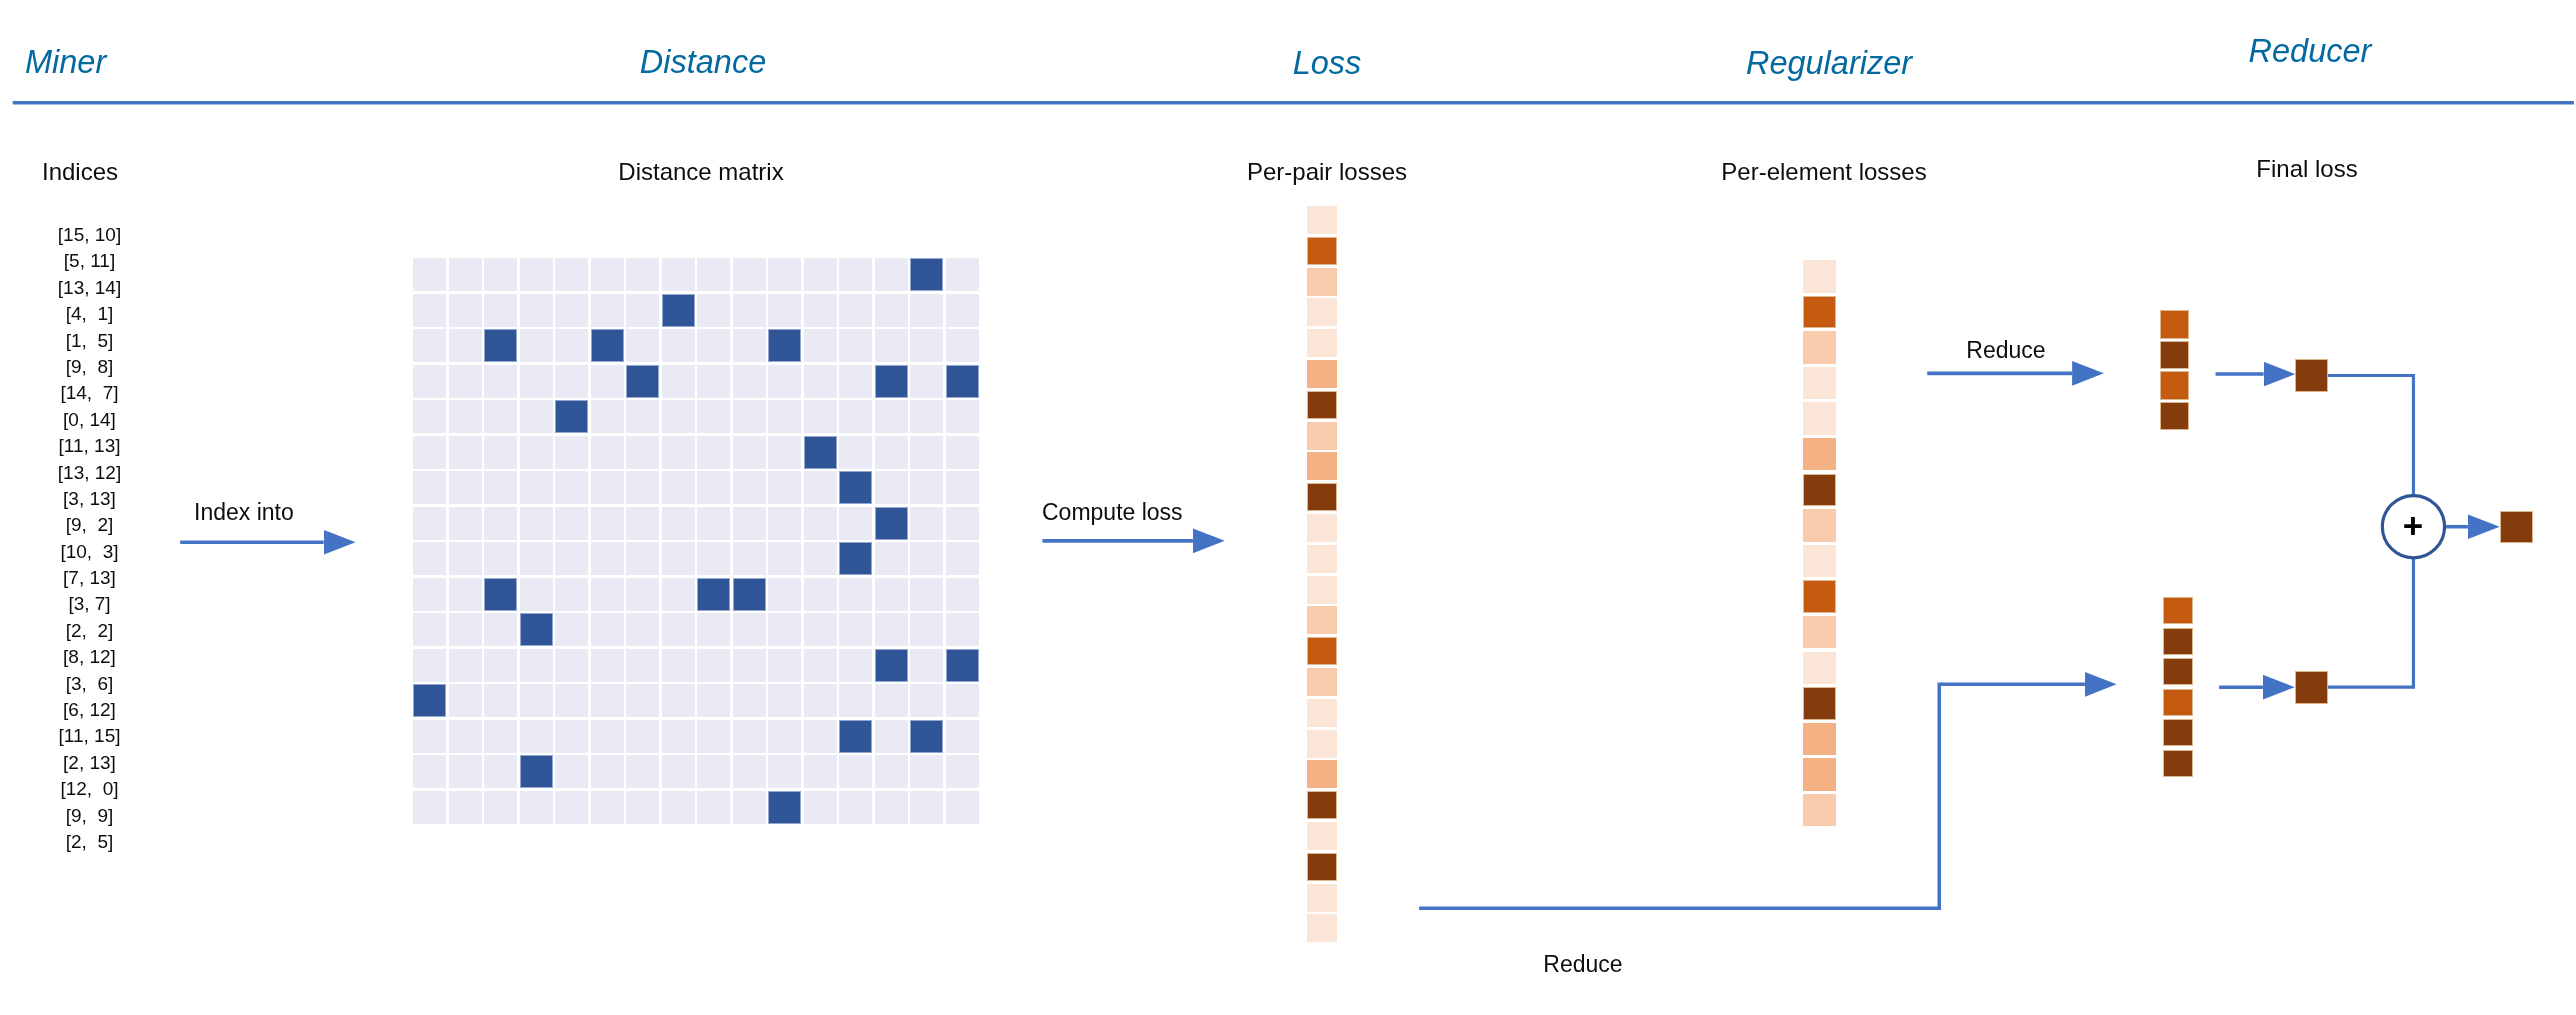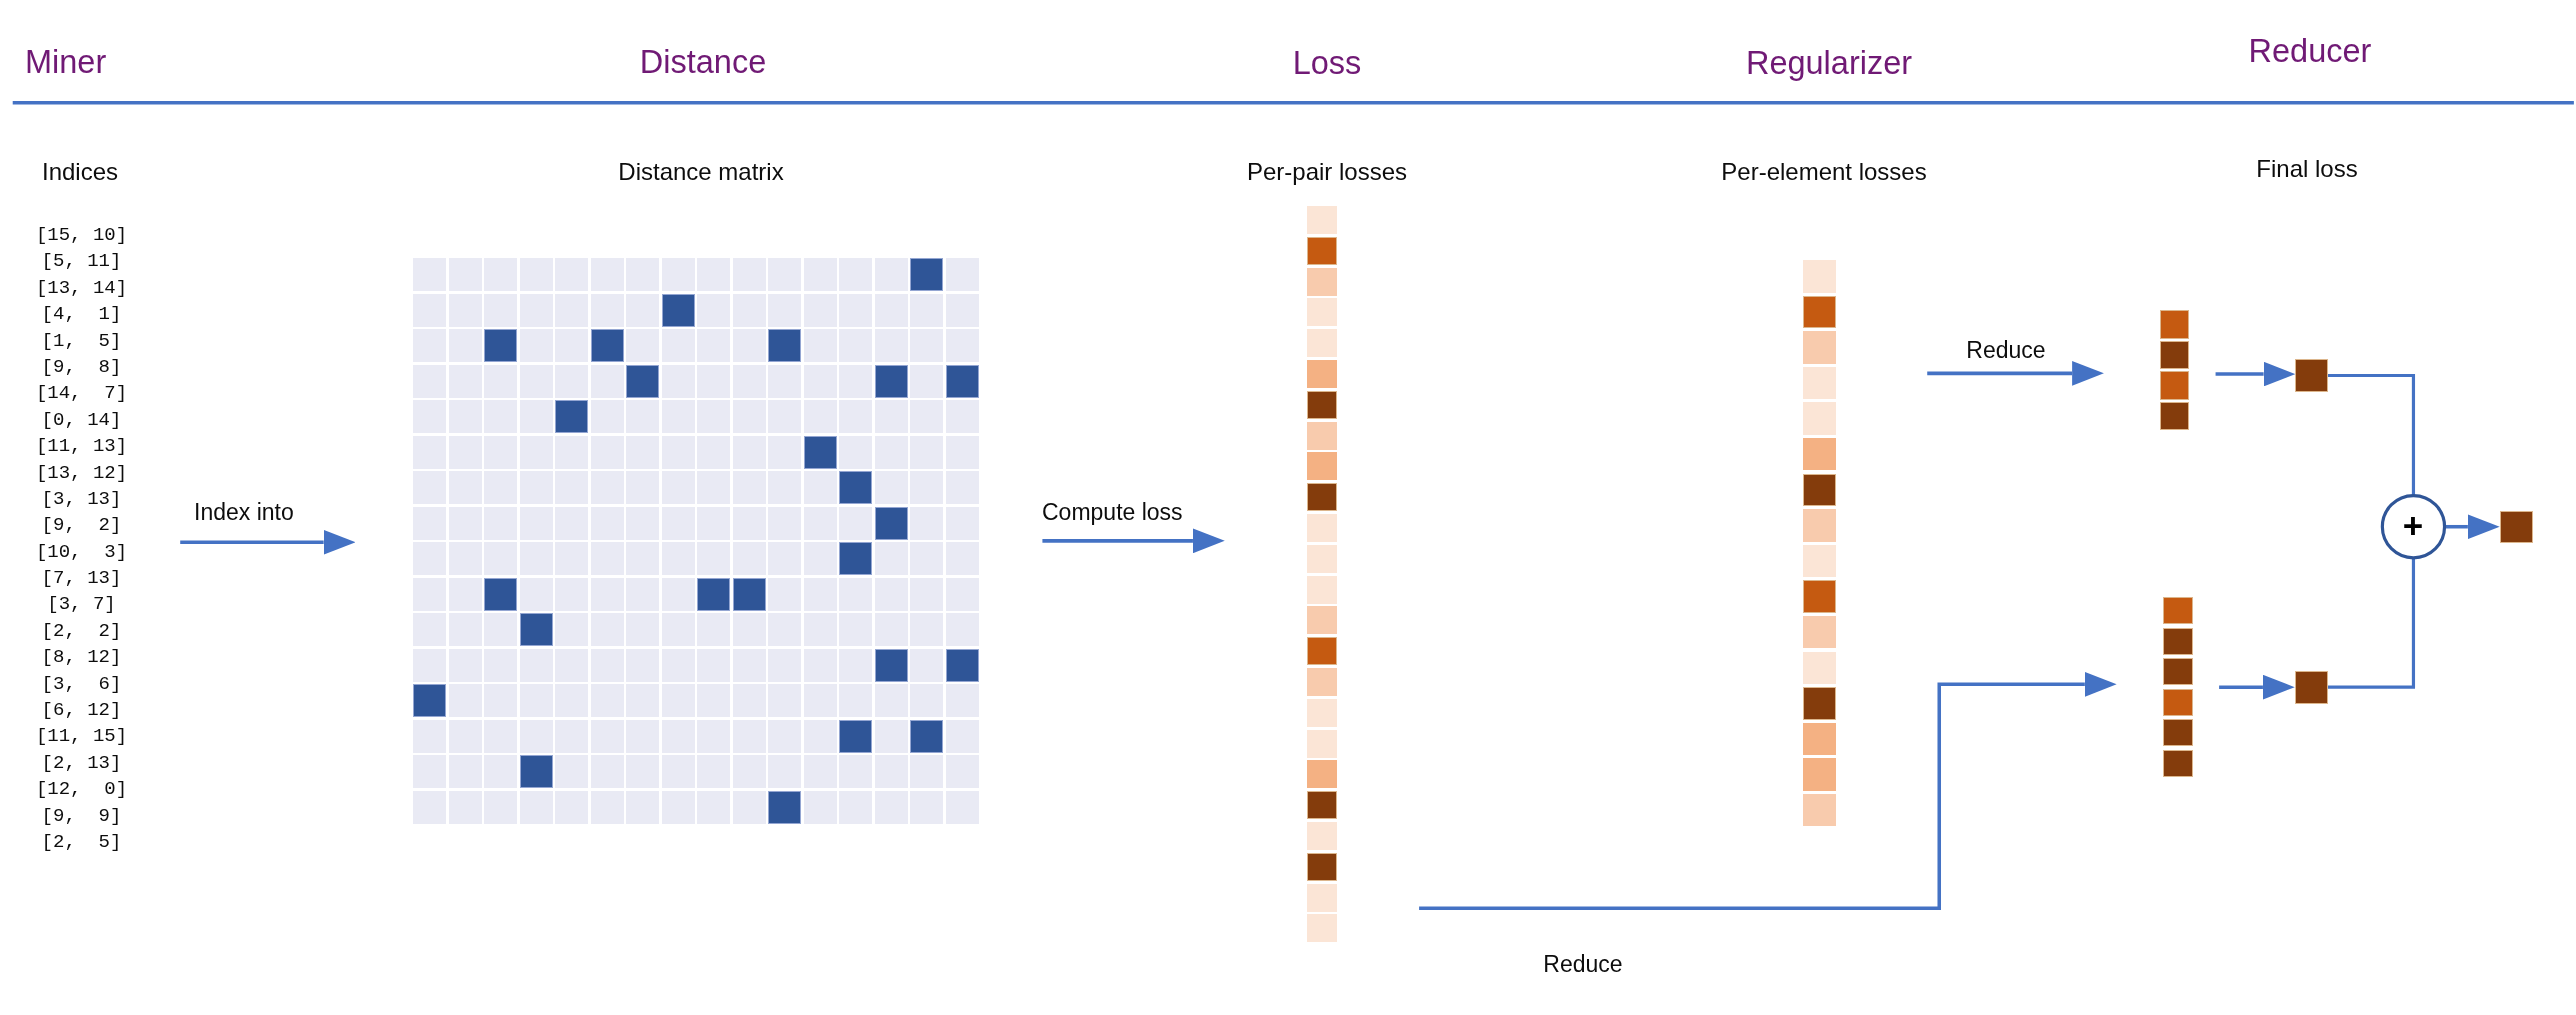--- a/index.html
+++ b/index.html
@@ -2,24 +2,24 @@
 <html style="font-size:11.3px"><head>
 <meta charset="utf-8">
 <style>
   html,body{margin:0;padding:0;background:#fff;}
   #canvas{
     position:relative;width:2576px;height:1016px;background:#ffffff;
     font-family:"Liberation Sans", sans-serif;color:#111;overflow:hidden;
   }
   .abs{position:absolute;}
   .ctr{transform:translateX(-50%);white-space:nowrap;}
-  .col-title{font-size:32.5px;line-height:1.15;color:#701a75;}
+  .col-title{font-size:32.5px;line-height:1.15;color:#0369a1;font-style:italic;}
   .col-sub{font-size:24px;line-height:1.15;color:#0d0d0d;}
   .flow-label{font-size:23px;line-height:1.15;color:#0d0d0d;}
-  #indices-list{left:0px;top:222px;width:163px;font-family:Liberation Mono, monospace;}
+  #indices-list{left:8px;top:222px;width:163px;}
   .index-item{height:26.4px;line-height:26.4px;text-align:center;font-size:19px;white-space:pre;color:#0d0d0d;}
   #distance-matrix{
     left:413px;top:258px;display:grid;
     grid-template-columns:repeat(16,33px);grid-auto-rows:33px;gap:2.5px;
   }
   .m-cell{width:33px;height:33px;box-sizing:border-box;}
   .strip{display:flex;flex-direction:column;}
   .strip-cell{box-sizing:border-box;}
   #per-pair-strip{left:1307px;top:206px;gap:2.8px;}
   #per-pair-strip .strip-cell{width:30px;height:28px;}

